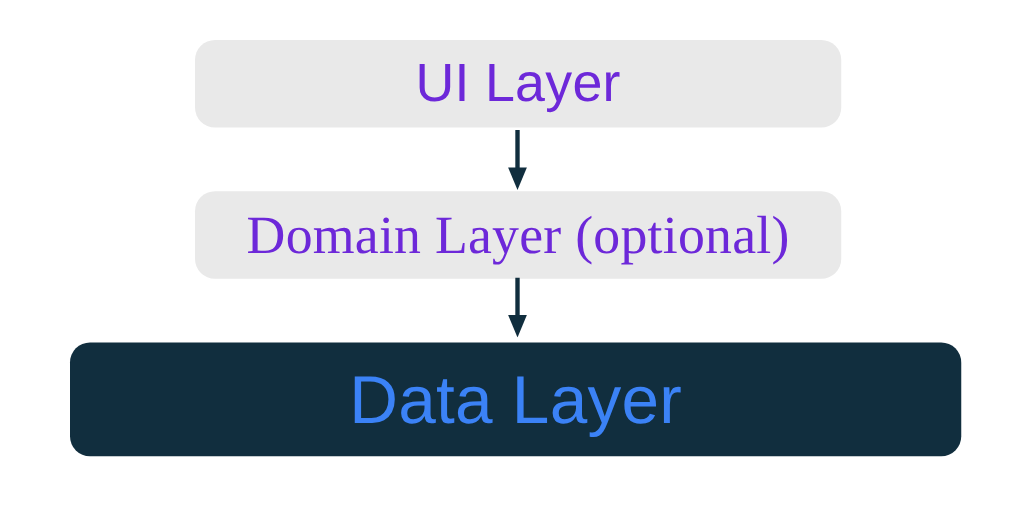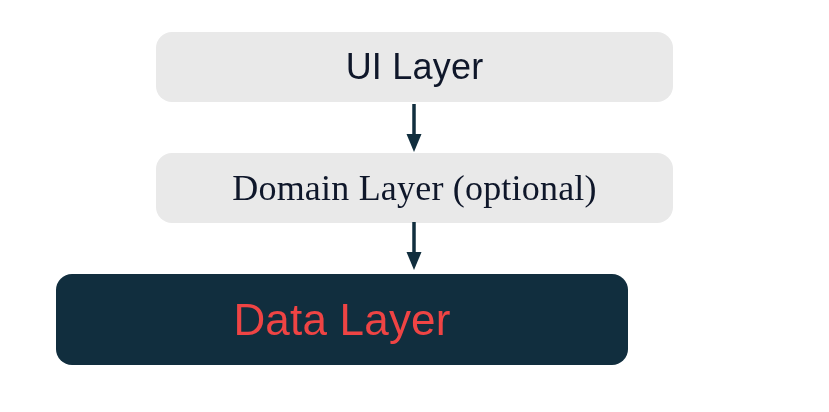--- a/index.html
+++ b/index.html
@@ -22,33 +22,33 @@
     justify-content: center;
     border-radius: 16px;
     box-sizing: border-box;
     letter-spacing: 0.2px;
   }
   .layer-box.light {
     left: 156px;
     width: 517px;
     height: 70px;
     background: #e9e9e9;
-    color: #0f172a;
-    font-size: 36px;
+    color: #6d28d9;
+    font-size: 43px;
   }
   #ui-box { top: 32px; }
   #domain-box { top: 153px; font-family: Liberation Serif, serif; }
   .layer-box.dark {
     left: 56px;
     top: 274px;
-    width: 572px;
+    width: 713px;
     height: 91px;
     background: #112e3e;
-    color: #ef4444;
-    font-size: 44px;
+    color: #3b82f6;
+    font-size: 54px;
   }
   .arrow {
     position: absolute;
     left: 404px;
     width: 20px;
     height: 48px;
   }
   #arrow-1 { top: 104px; }
   #arrow-2 { top: 222px; }
 </style>

